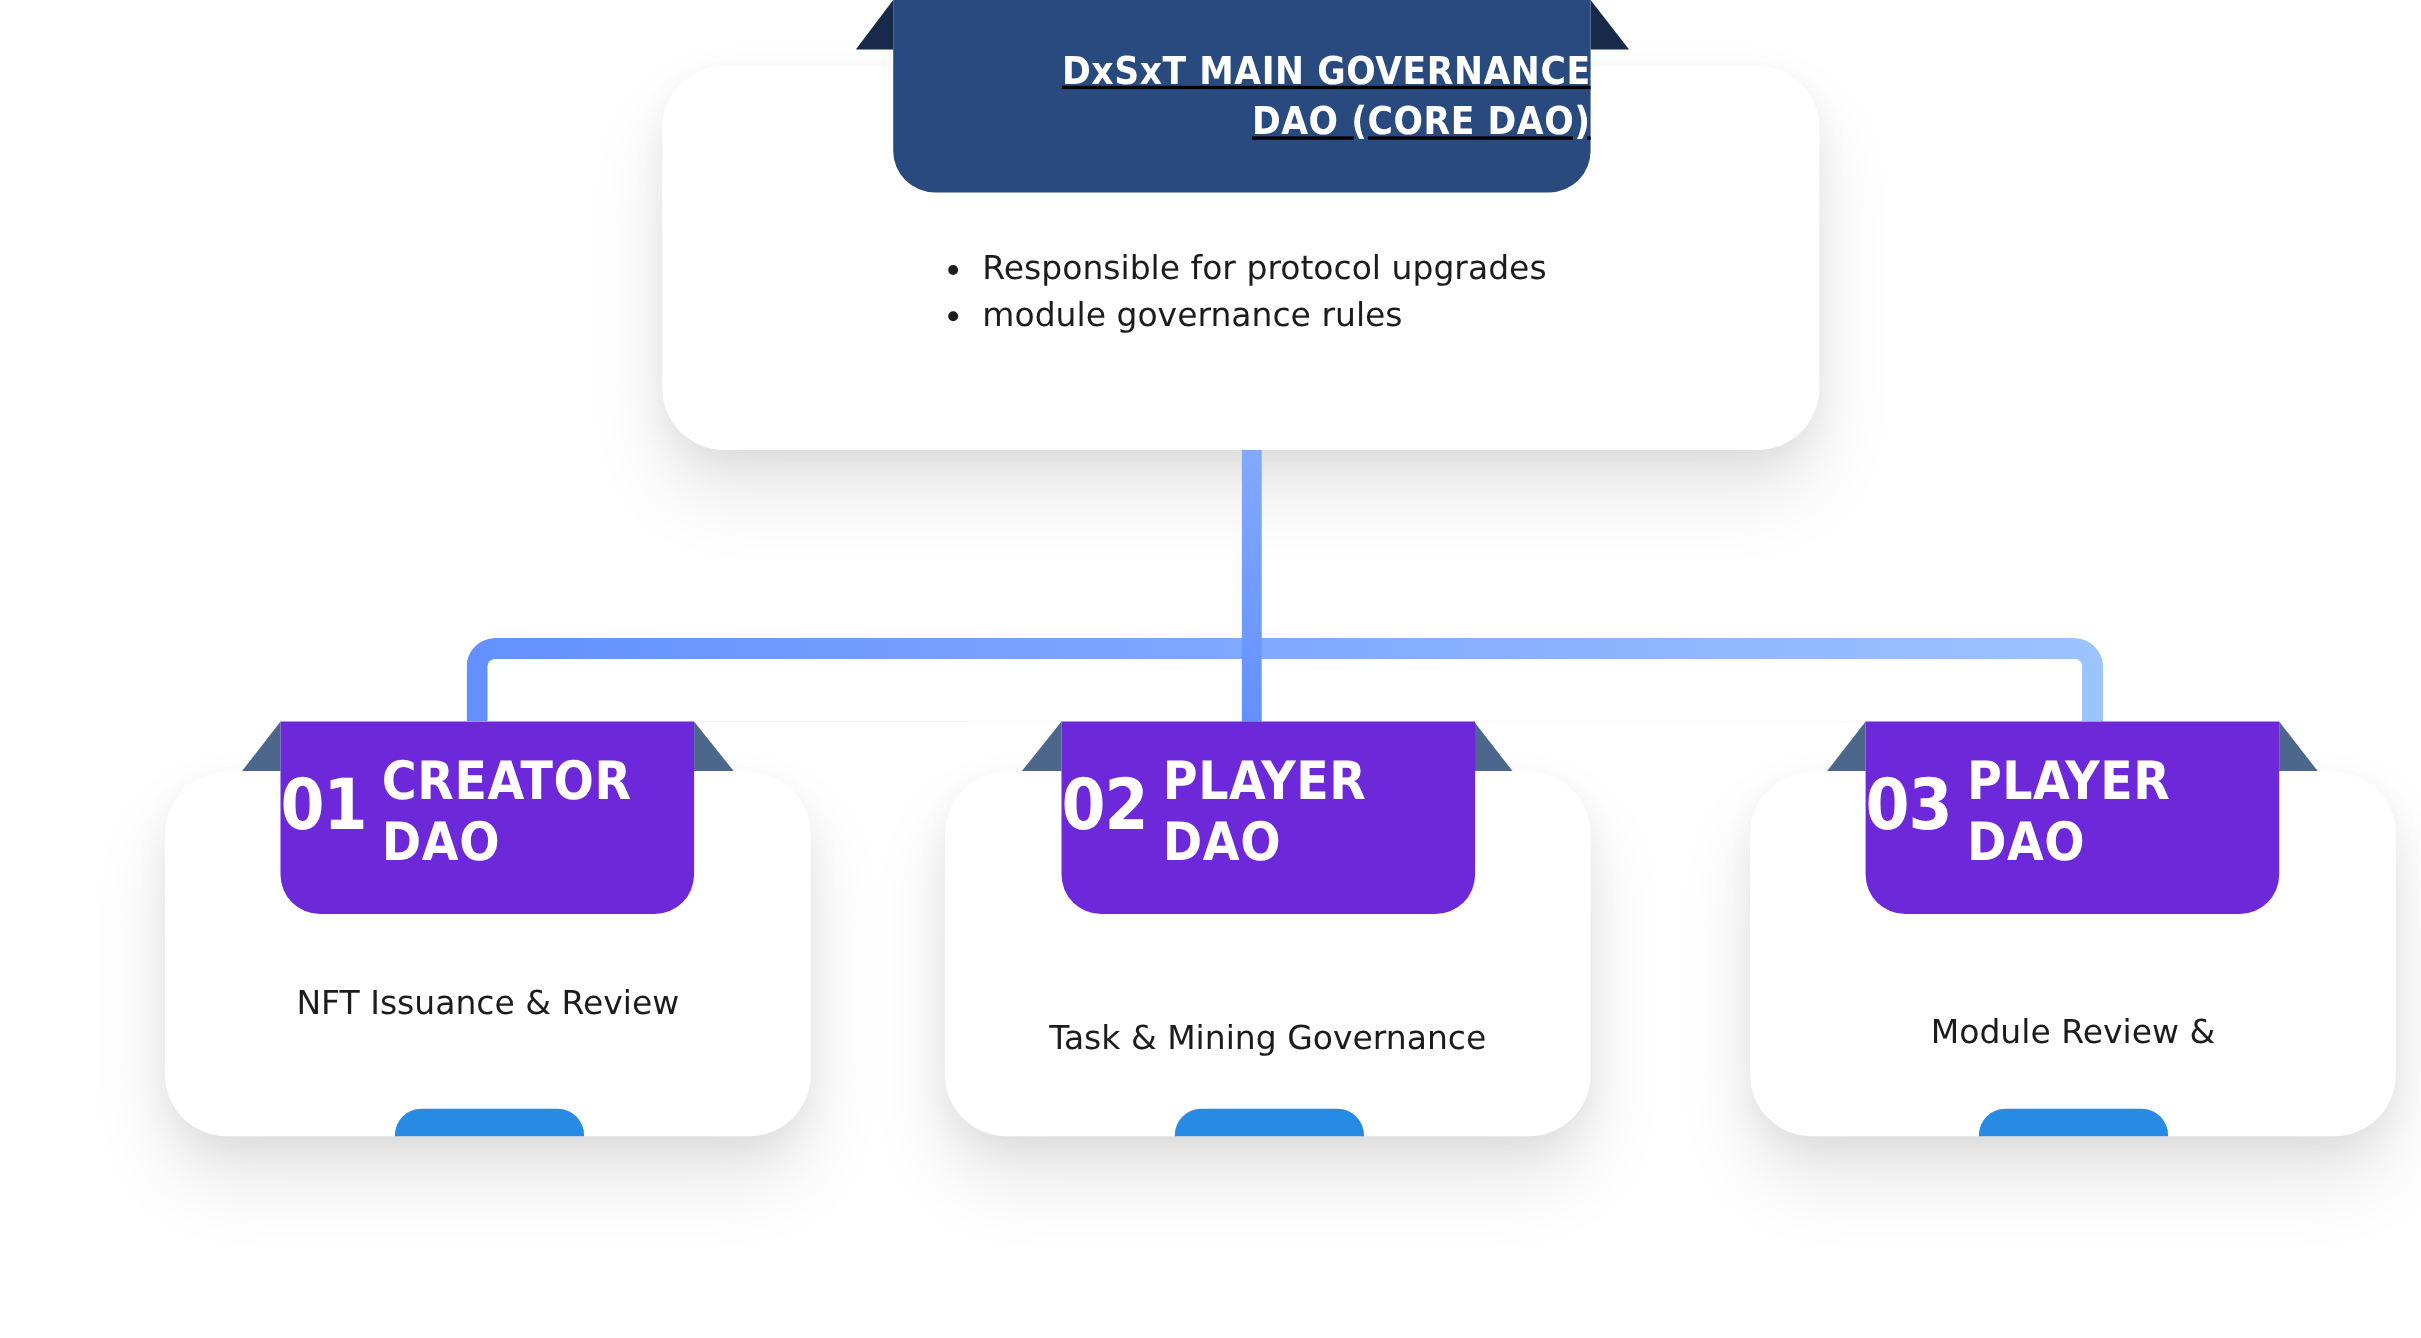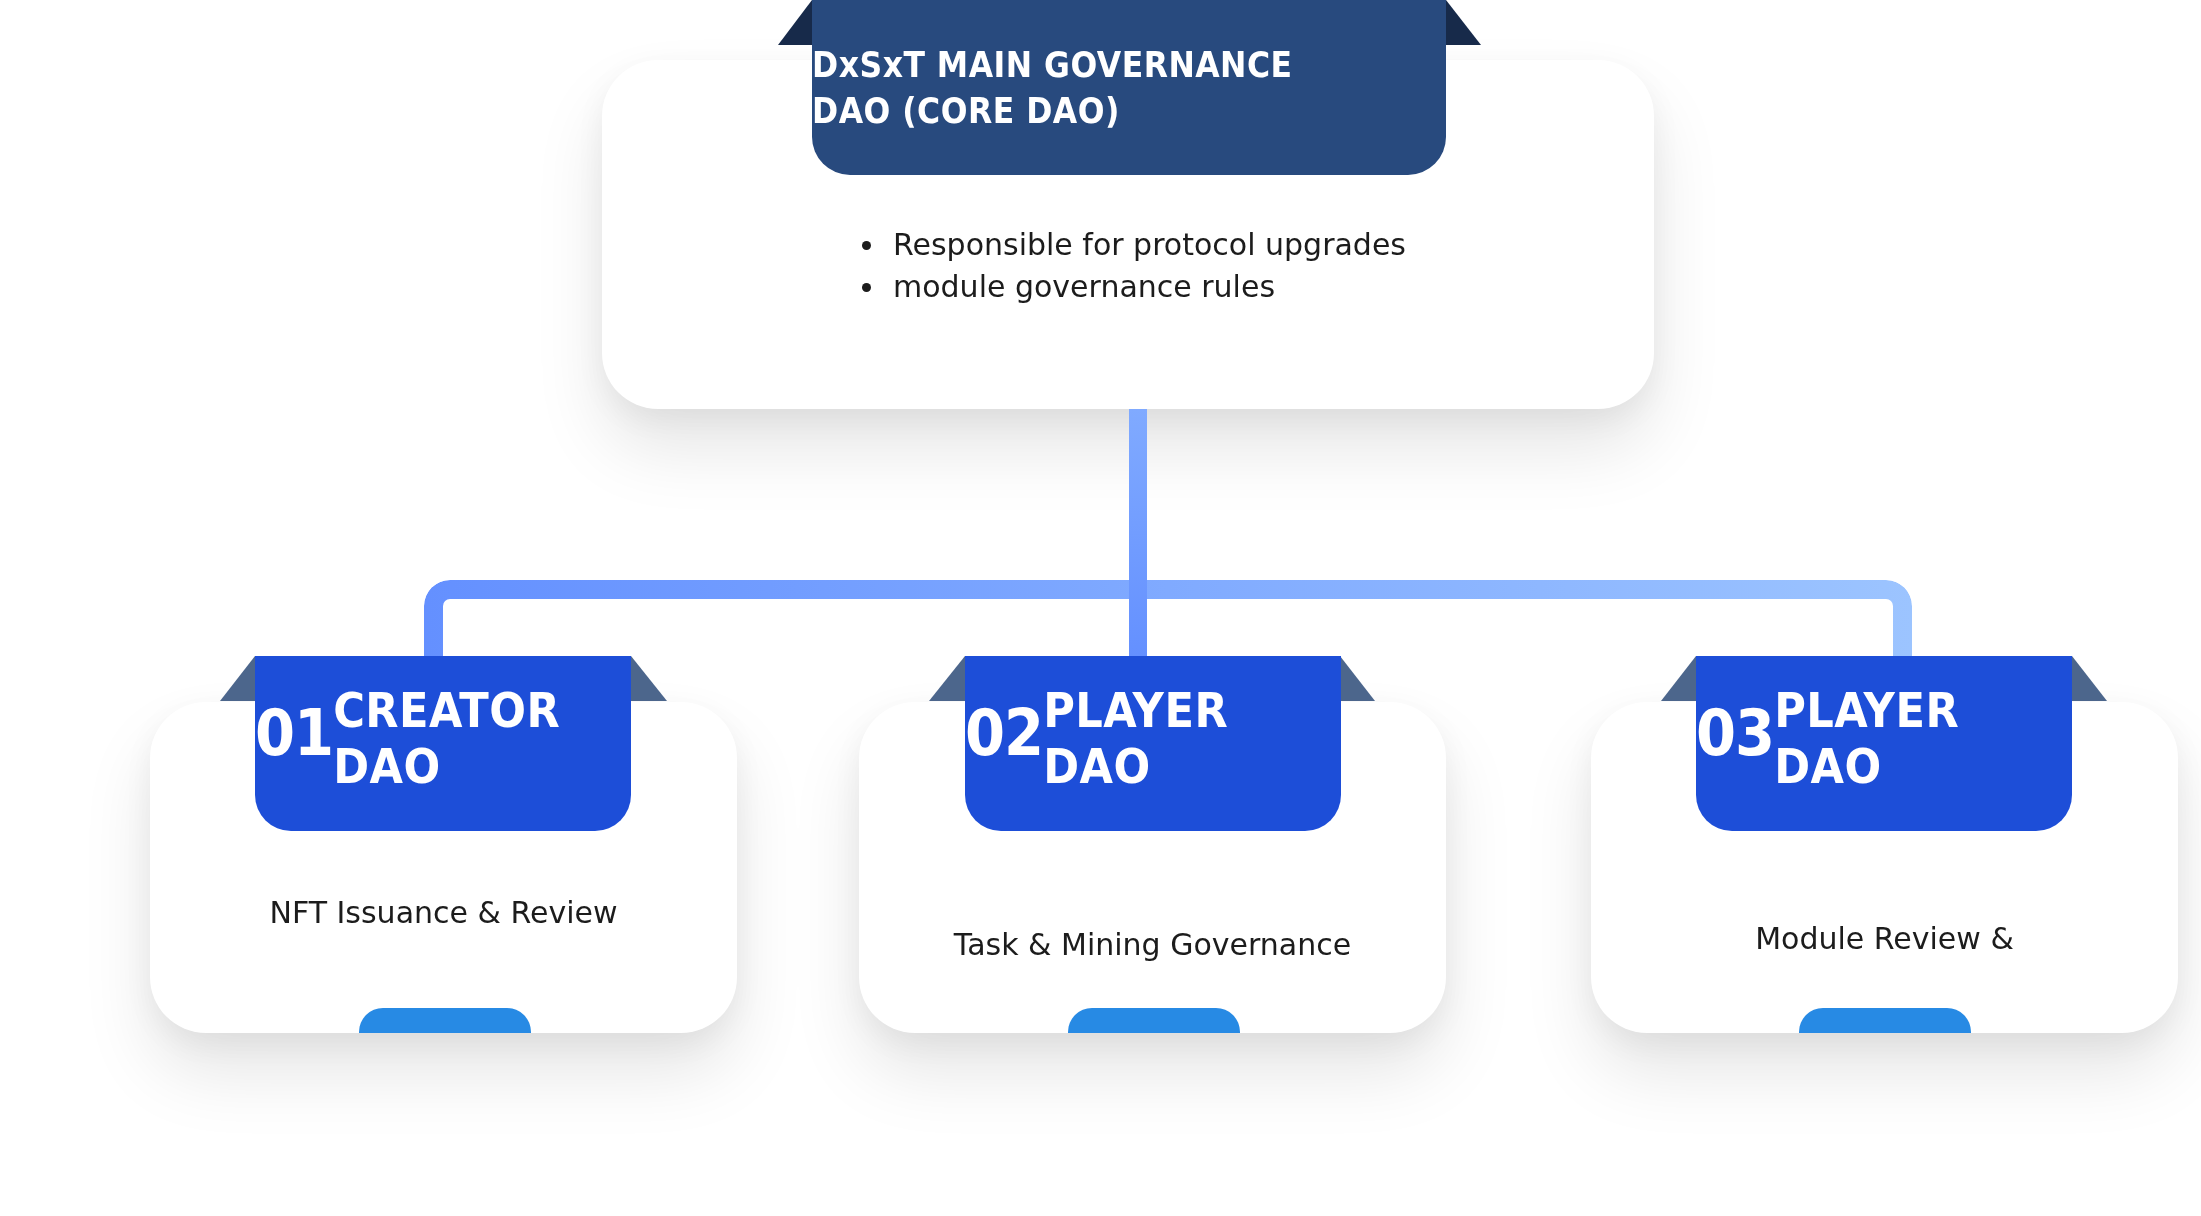--- a/index.html
+++ b/index.html
@@ -1,29 +1,29 @@
 <!DOCTYPE html>
 <html><head>
 <meta charset="utf-8">
 <style>
   html,body{margin:0;padding:0;}
   body{width:2201px;height:1216px;position:relative;overflow:hidden;background:#ffffff;font-family:"DejaVu Sans","Liberation Sans",sans-serif;}
   .card{position:absolute;background:#fff;border-radius:56px;box-shadow:0 40px 70px rgba(0,0,0,0.10),0 10px 30px rgba(0,0,0,0.05);}
   .tri{position:absolute;width:0;height:0;}
-  .top-tab{position:absolute;left:812px;top:0;width:634px;height:175px;background:#284a7e;border-radius:0 0 38px 38px;display:flex;flex-direction:column;align-items:flex-start;justify-content:flex-start;padding-top:42px;box-sizing:border-box;}
+  .top-tab{position:absolute;left:812px;top:0;width:634px;height:175px;background:#284a7e;border-radius:0 0 38px 38px;display:flex;flex-direction:column;align-items:flex-end;justify-content:flex-start;padding-top:42px;box-sizing:border-box;text-decoration:underline;}
   .top-title{color:#fff;font-family:"DejaVu Sans Condensed","DejaVu Sans",sans-serif;font-weight:bold;font-size:35px;line-height:46px;text-align:center;letter-spacing:0.5px;}
   .bullets{position:absolute;left:862px;top:224px;margin:0;padding:0;list-style:none;}
   .bullets li{position:relative;padding-left:31px;font-size:30px;line-height:42px;color:#1c1c1c;}
   .bullets li .dot{position:absolute;left:0;top:17px;width:9px;height:9px;border-radius:50%;background:#1c1c1c;}
   .line-v{position:absolute;background:linear-gradient(#80aaff,#6490ff);}
   .hbar{position:absolute;left:424px;top:580px;width:1488px;height:76px;box-sizing:border-box;border:19px solid transparent;border-bottom:none;border-radius:26px 26px 0 0;
         background:linear-gradient(90deg,#6490ff,#9cc4ff) border-box;
         -webkit-mask:linear-gradient(#000,#000) padding-box exclude,linear-gradient(#000,#000) border-box;
         mask:linear-gradient(#000,#000) padding-box exclude,linear-gradient(#000,#000);}
-  .sub-tab{position:absolute;top:656px;width:376px;height:175px;background:#1d4ed8;border-radius:0 0 36px 36px;display:flex;align-items:center;justify-content:center;padding-bottom:22px;box-sizing:border-box;}
+  .sub-tab{position:absolute;top:656px;width:376px;height:175px;background:#6d28d9;border-radius:0 0 36px 36px;display:flex;align-items:center;justify-content:center;gap:14px;padding-bottom:22px;box-sizing:border-box;}
   .sub-num{color:#fff;font-family:"DejaVu Sans Condensed","DejaVu Sans",sans-serif;font-weight:bold;font-size:64px;letter-spacing:-1px;}
   .sub-label{color:#fff;font-family:"DejaVu Sans Condensed","DejaVu Sans",sans-serif;font-weight:bold;font-size:48px;padding-top:10px;letter-spacing:0.5px;}
   .sub-desc{position:absolute;width:587px;text-align:center;color:#1c1c1c;font-size:30px;line-height:42px;}
   .bottom-tab{position:absolute;top:1008px;width:172px;height:25px;background:#278ae4;border-radius:24px 24px 0 0;}
 </style>
 </head>
 <body>
 
 <div class="card" style="left:602px;top:60px;width:1052px;height:349px;"></div>
 <div class="tri" style="left:778px;top:0;border-bottom:45px solid #172a4a;border-left:34px solid transparent;"></div>

